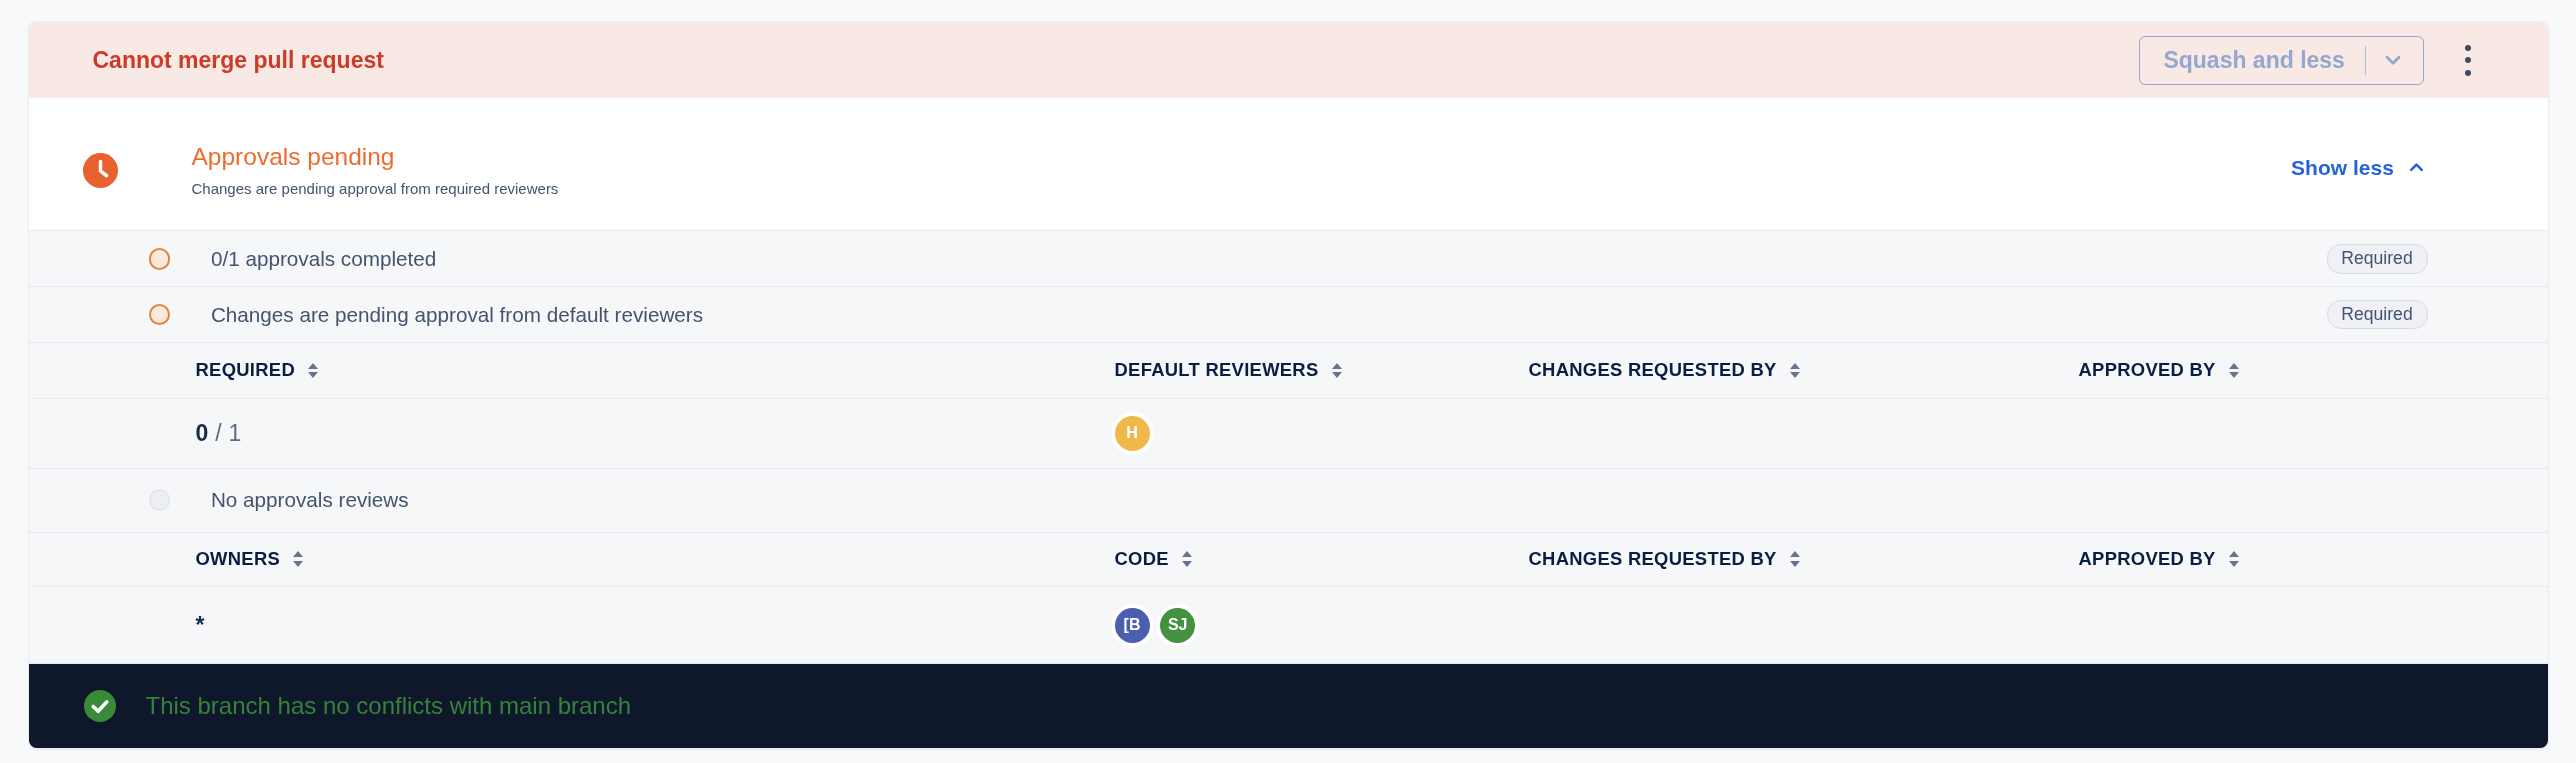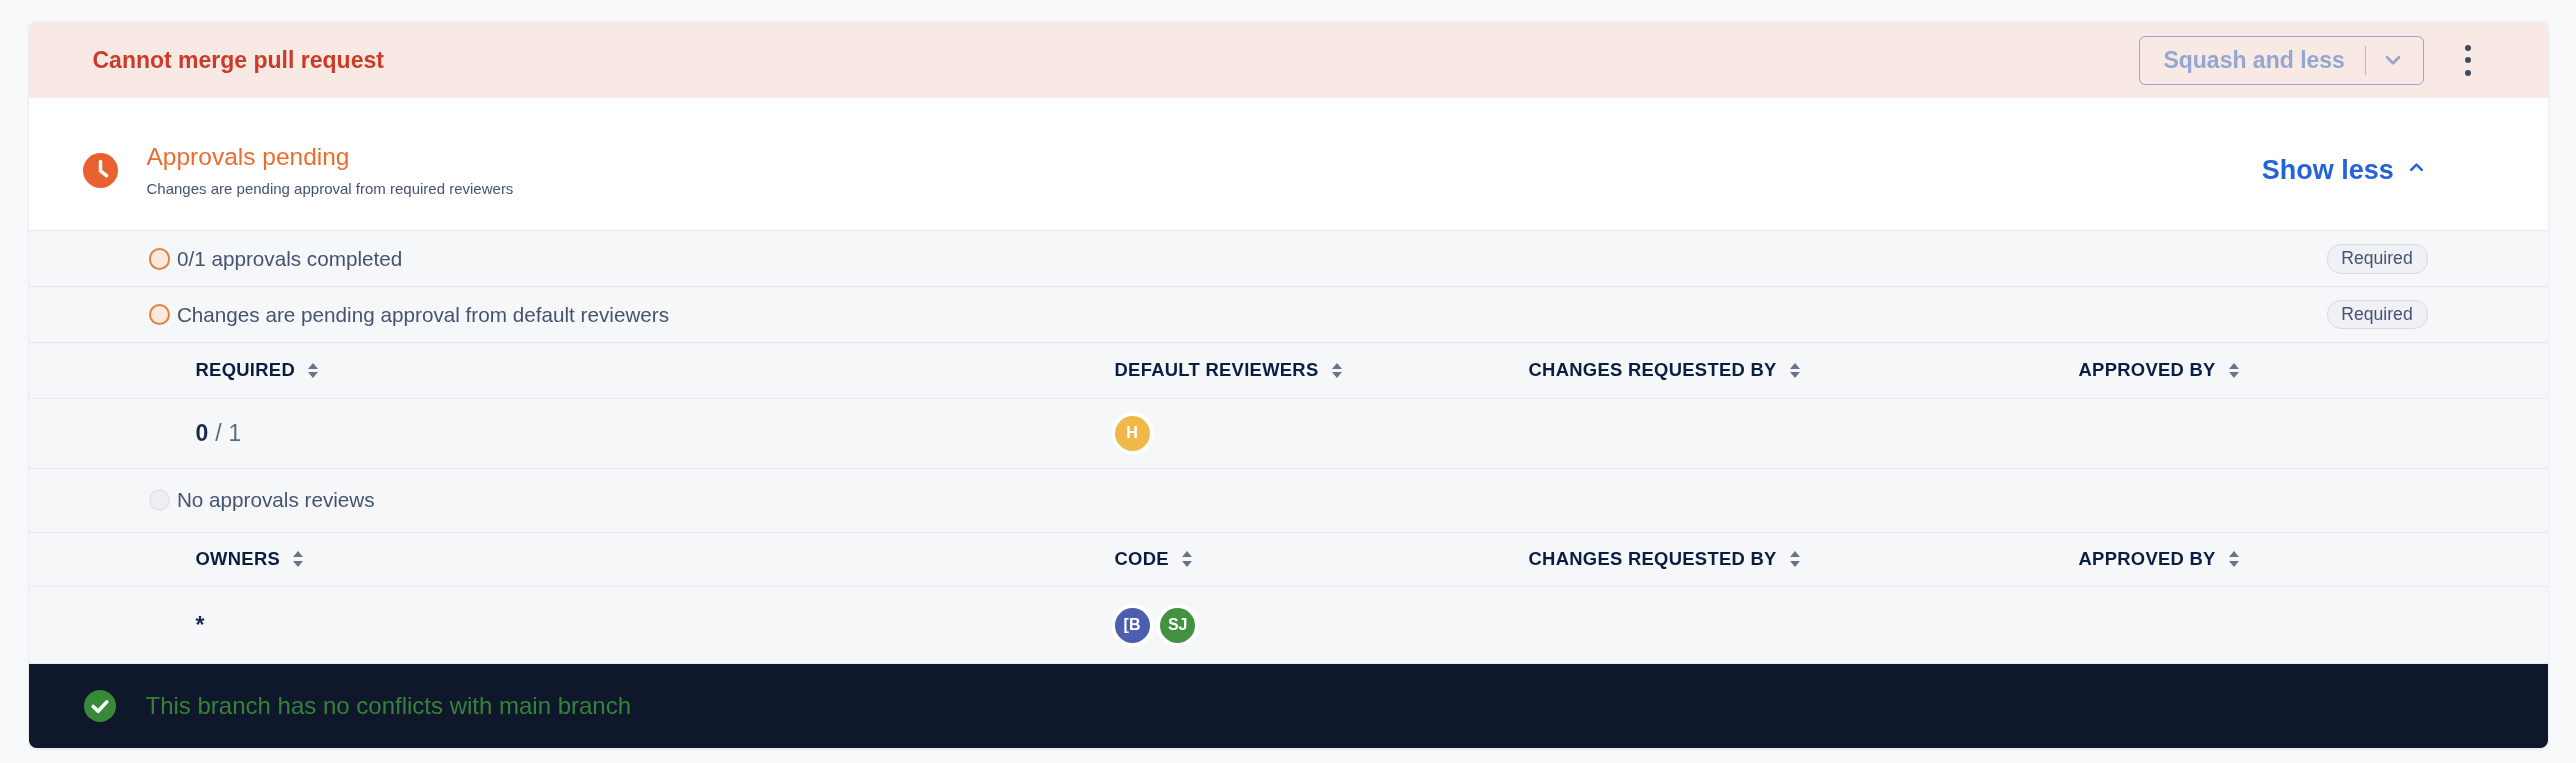--- a/index.html
+++ b/index.html
@@ -41,43 +41,44 @@
     margin-left: 35px; display: flex; flex-direction: column; gap: 6.1px;
     padding: 7.6px 6.1px; cursor: pointer;
   }
   .kebab .dot { width: 6.1px; height: 6.1px; border-radius: 50%; background: #404B60; }
   
   .section-header {
     flex: 0 0 132px;
     display: flex; align-items: center;
     padding: 12px 120px 0 54px;
     background: #FFFFFF;
+    gap: 45px;
   }
   .clock-icon { width: 35px; height: 35px; flex: 0 0 35px; margin-right: 29px; }
   .sh-text { display: flex; flex-direction: column; gap: 9.2px; }
   .sh-title { font-size: 24.5px; font-weight: 500; color: #EC6B2D; }
   .sh-subtitle { font-size: 15px; color: #44546F; }
   .sh-spacer { flex: 1; }
   .show-less {
     display: flex; align-items: flex-start; gap: 10.7px;
-    color: #2563D9; font-size: 27px; font-weight: 700; cursor: pointer;
+    color: #2563D9; font-size: 21px; font-weight: 700; cursor: pointer;
     background: none; border: none; font-family: "Liberation Sans", sans-serif;
   }
   
   .gray { background: #F6F7F9; border-top: 0.8px solid #E6E8EC; border-bottom: 0.8px solid #E6E8EC; }
   .divider { height: 0.8px; background: #E4E7EB; }
   .divider.soft { background: #EAECEF; }
   .check-row {
     height: 55px; display: flex; align-items: center;
     padding: 0 120px 0 120px;
   }
   .status-circle { width: 21.4px; height: 21.4px; border-radius: 50%; flex: 0 0 21.4px; }
   .status-circle.pending { background: #FBEADC; border: 2.3px solid #E2833E; }
   .status-circle.neutral { background: #EDEEF3; border: 2.3px solid #E4E6ED; }
-  .check-label { margin-left: 7px; font-size: 20.7px; color: #44546F; }
+  .check-label { margin-left: 41px; font-size: 20.7px; color: #44546F; }
   .check-spacer { flex: 1; }
   .badge {
     font-size: 17.6px; color: #44546F; background: #F0F1F6;
     border: 1.5px solid #D6DAE3; border-radius: 13.8px;
     padding: 3.1px 13.8px; line-height: 1.2;
   }
   
   .tbl-row {
     display: grid;
     grid-template-columns: 919px 414px 550px 1fr;

